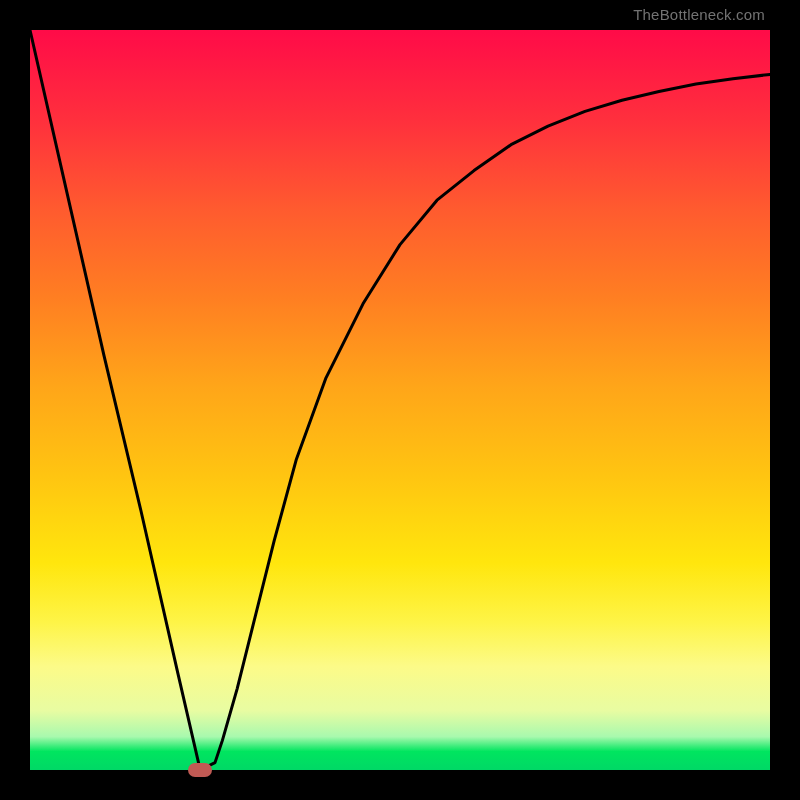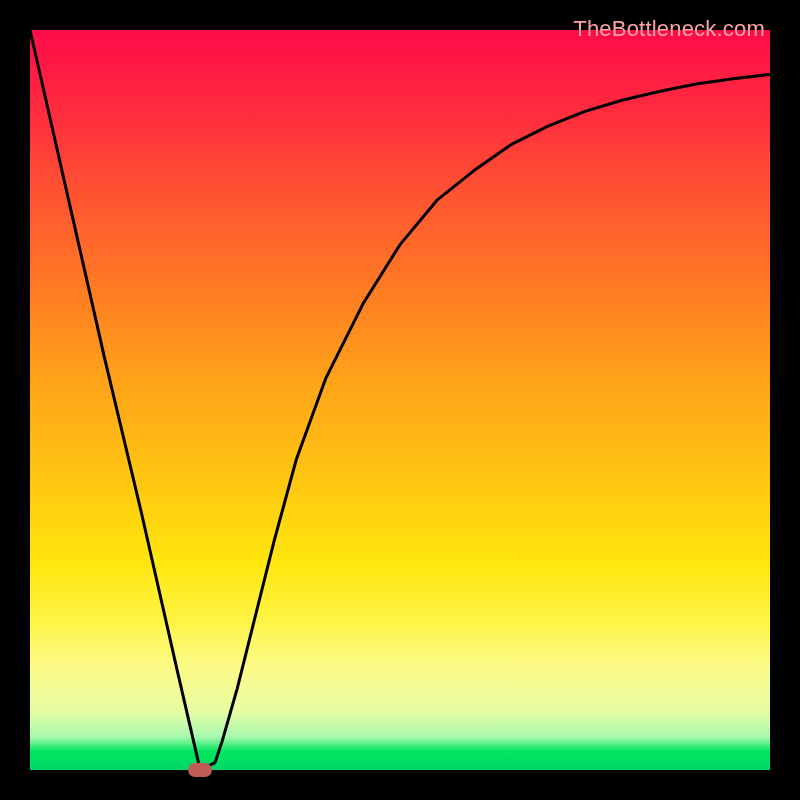--- a/index.html
+++ b/index.html
@@ -35,23 +35,23 @@
       #fcfb88 86%,
       #e8fca2 92%,
       #a8f9ae 95.5%,
       #00e55f 97.5%,
       #00d866 100%
     );
   }
   .watermark {
     position: absolute;
     right: 35px;
-    top: 16px;
-    color: #fca5a5;
-    font-size: 22px;
+    top: 6px;
+    color: #737373;
+    font-size: 15px;
     letter-spacing: 0.2px;
   }
   svg.curve {
     position: absolute;
     left: 30px;
     top: 30px;
     width: 740px;
     height: 740px;
     overflow: visible;
   }

